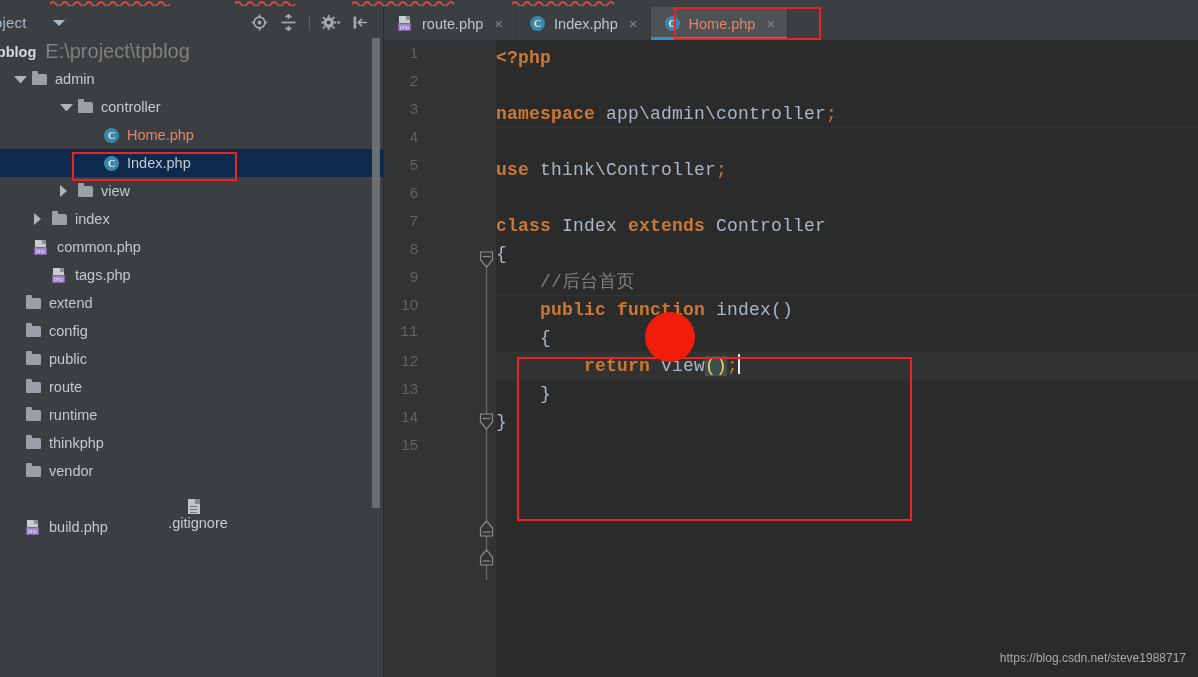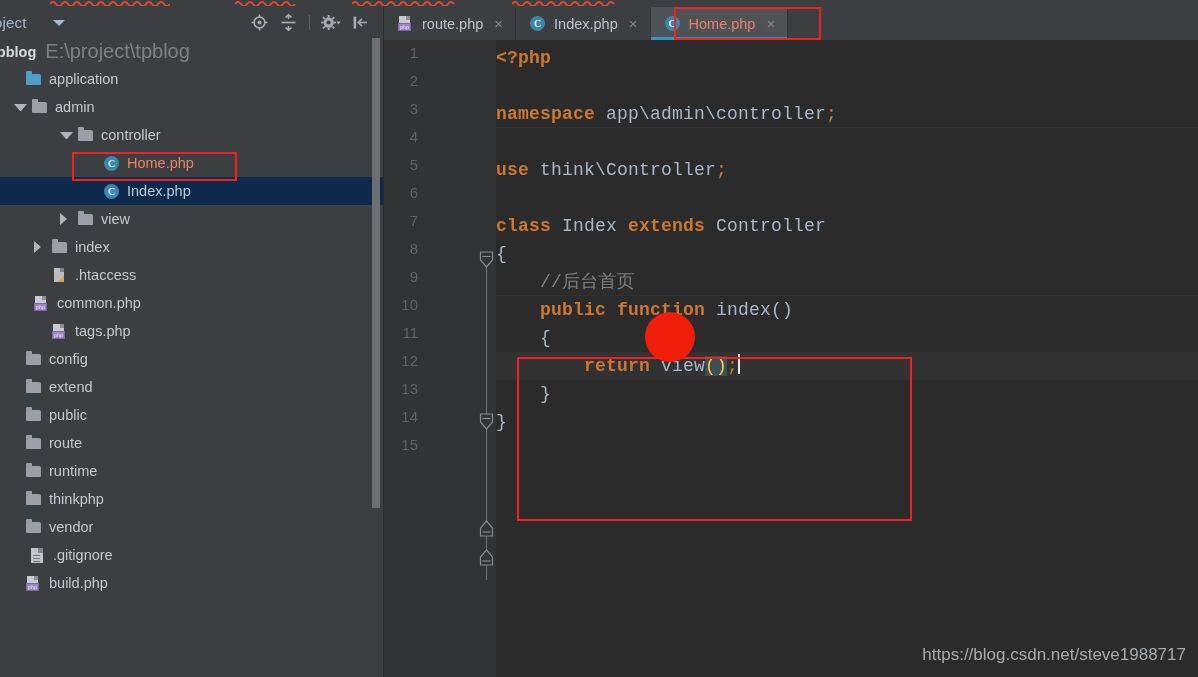--- a/index.html
+++ b/index.html
@@ -111,21 +111,21 @@
   .brace { color:#a9b7c6; }
   .semi { color:#cc7832; }
   .hl-paren { background:#3b514d; color:#ffc66d; }
   .cur-line { position:absolute; left:0; right:0; height:28px; background:#323232; }
   .sep-line { position:absolute; left:0; right:0; height:1px; background:#323232; }
   .caret { display:inline-block; width:2px; height:20px; background:#e8e8e8; vertical-align:-3px; margin-left:0px; }
 
   
   .anno-rect { position:absolute; border:2px solid #ee2222; pointer-events:none; }
   .anno-circle { position:absolute; border-radius:50%; background:#f01d0b; }
-  .watermark { position:absolute; color:#a7abae; font-size:17px; font-family:"Liberation Sans", sans-serif; }
+  .watermark { position:absolute; color:#a7abae; font-size:12px; font-family:"Liberation Sans", sans-serif; }
 </style>
 </head>
 <body>
 
 <div id="app">
 
   <div class="top-strip">
     <div class="squig" style="left:50px;">
       <svg width="120" height="6">
           <path d="M0 4 Q3 0 6 4 T12 4 T18 4 T24 4 T30 4 T36 4 T42 4 T48 4 T54 4 T60 4 T66 4 T72 4 T78 4 T84 4 T90 4 T96 4 T102 4 T108 4 T114 4 T120 4" stroke="#d84a3a" stroke-width="2" fill="none"></path>
@@ -195,27 +195,20 @@
         </span>
       </div>
     </div>
 
     <div class="tree">
       <div class="proj-head">
         <span class="proj-name">tpblog</span>
         <span class="proj-path">E:\project\tpblog</span>
       </div>
       <div id="tree-nodes">
-          <div class="node" style="padding-left: 8px;">
-            <span class="arrow none"></span>
-            <span class="ico">
-              <span class="f-blue"></span>
-            </span>
-            <span class="label">application</span>
-          </div>
           <div class="node" style="padding-left: 14px;">
             <span class="arrow down"></span>
             <span class="ico">
               <span class="f-gray"></span>
             </span>
             <span class="label">admin</span>
           </div>
           <div class="node" style="padding-left: 60px;">
             <span class="arrow down"></span>
             <span class="ico">
@@ -243,31 +236,20 @@
               <span class="f-gray"></span>
             </span>
             <span class="label">view</span>
           </div>
           <div class="node" style="padding-left: 34px;">
             <span class="arrow right"></span>
             <span class="ico">
               <span class="f-gray"></span>
             </span>
             <span class="label">index</span>
-          </div>
-          <div class="node" style="padding-left: 34px;">
-            <span class="arrow none"></span>
-            <span class="ico">
-              <span class="ht-ico">
-                <span class="sheet"></span>
-                <span class="dog"></span>
-                <span class="mark"></span>
-              </span>
-            </span>
-            <span class="label">.htaccess</span>
           </div>
           <div class="node" style="padding-left: 16px;">
             <span class="arrow none"></span>
             <span class="ico">
               <span class="php-ico">
                 <span class="sheet"></span>
                 <span class="corner"></span>
                 <span class="tag">
                   <span>php</span>
                 </span>
@@ -286,34 +268,34 @@
                 </span>
               </span>
             </span>
             <span class="label">tags.php</span>
           </div>
           <div class="node" style="padding-left: 8px;">
             <span class="arrow none"></span>
             <span class="ico">
               <span class="f-gray"></span>
             </span>
+            <span class="label">extend</span>
+          </div>
+          <div class="node" style="padding-left: 8px;">
+            <span class="arrow none"></span>
+            <span class="ico">
+              <span class="f-gray"></span>
+            </span>
             <span class="label">config</span>
           </div>
           <div class="node" style="padding-left: 8px;">
             <span class="arrow none"></span>
             <span class="ico">
               <span class="f-gray"></span>
             </span>
-            <span class="label">extend</span>
-          </div>
-          <div class="node" style="padding-left: 8px;">
-            <span class="arrow none"></span>
-            <span class="ico">
-              <span class="f-gray"></span>
-            </span>
             <span class="label">public</span>
           </div>
           <div class="node" style="padding-left: 8px;">
             <span class="arrow none"></span>
             <span class="ico">
               <span class="f-gray"></span>
             </span>
             <span class="label">route</span>
           </div>
           <div class="node" style="padding-left: 8px;">
@@ -330,21 +312,21 @@
             </span>
             <span class="label">thinkphp</span>
           </div>
           <div class="node" style="padding-left: 8px;">
             <span class="arrow none"></span>
             <span class="ico">
               <span class="f-gray"></span>
             </span>
             <span class="label">vendor</span>
           </div>
-          <div class="node" style="padding-left: 12px;">
+          <div class="node" style="padding-left: 12px; flex-direction: column;">
             <span class="arrow none"></span>
             <span class="ico">
               <span class="doc-ico">
                 <span class="dog"></span>
                 <span class="ln" style="top:7px"></span>
                 <span class="ln" style="top:10px"></span>
                 <span class="ln" style="top:13px"></span>
               </span>
             </span>
             <span class="label">.gitignore</span>
@@ -409,21 +391,21 @@
             <div class="g-num" style="top: 4px;">1</div>
             <div class="g-num" style="top: 32px;">2</div>
             <div class="g-num" style="top: 60px;">3</div>
             <div class="g-num" style="top: 88px;">4</div>
             <div class="g-num" style="top: 116px;">5</div>
             <div class="g-num" style="top: 144px;">6</div>
             <div class="g-num" style="top: 172px;">7</div>
             <div class="g-num" style="top: 200px;">8</div>
             <div class="g-num" style="top: 228px;">9</div>
             <div class="g-num" style="top: 256px;">10</div>
-            <div class="g-num" style="top: 284px;">11</div>
+            <div class="g-num" style="top: 284px; font-family: Liberation Mono, monospace;">11</div>
             <div class="g-num" style="top: 312px;">12</div>
             <div class="g-num" style="top: 340px;">13</div>
             <div class="g-num" style="top: 368px;">14</div>
             <div class="g-num" style="top: 396px;">15</div>
           </div>
         <div class="fold-col">
           <svg width="19" height="637">
             <line x1="9.5" y1="225" x2="9.5" y2="382" stroke="#6a6e70" stroke-width="1.2"></line>
             <line x1="9.5" y1="382" x2="9.5" y2="495" stroke="#6a6e70" stroke-width="1.2"></line>
             <line x1="9.5" y1="495" x2="9.5" y2="540" stroke="#6a6e70" stroke-width="1.2"></line>

